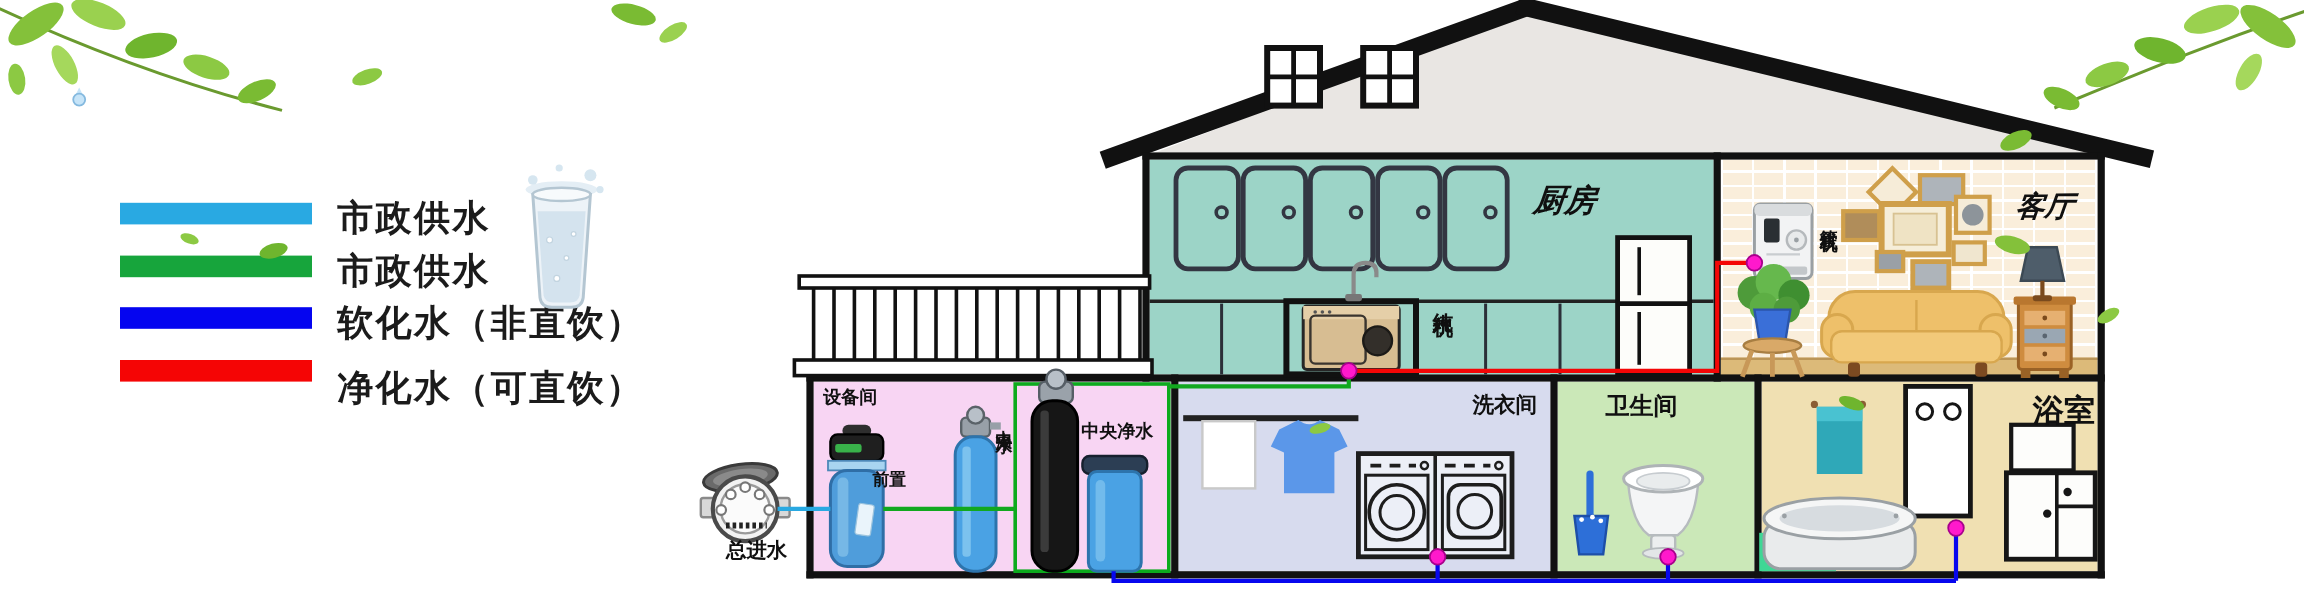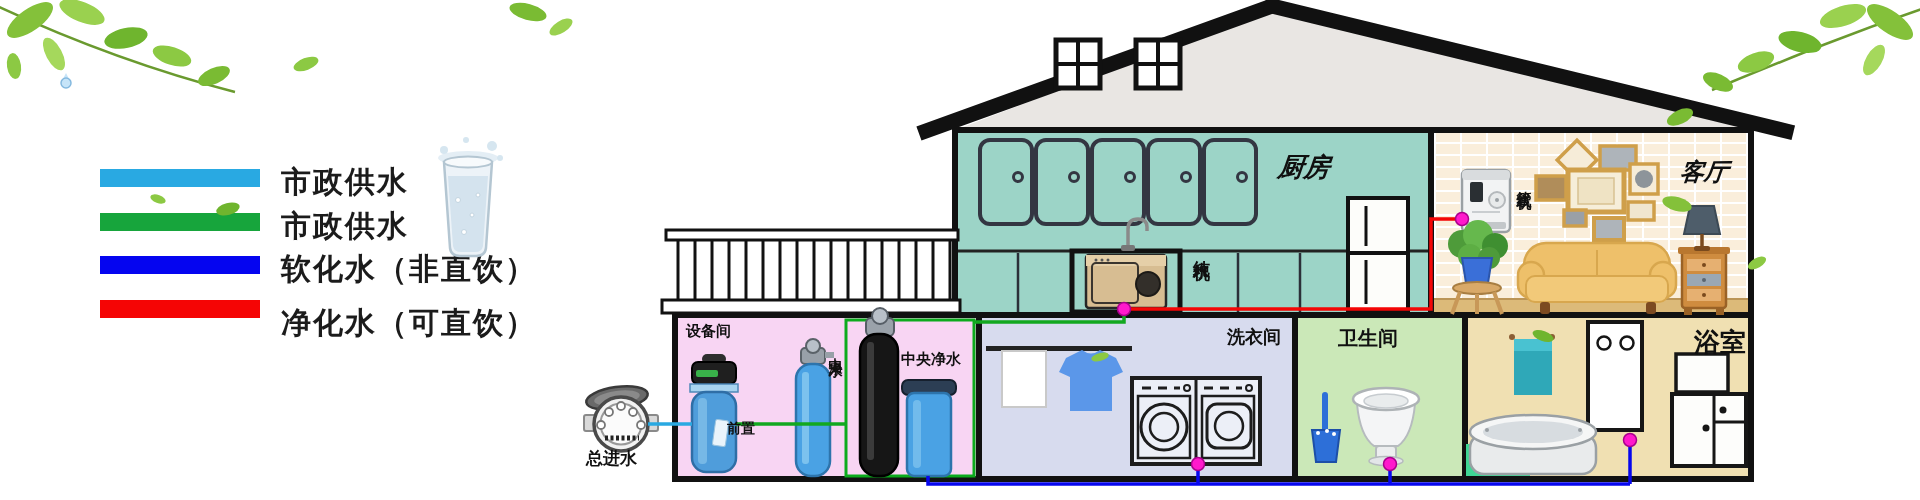--- a/index.html
+++ b/index.html
@@ -389,20 +389,20 @@
     <div class="legend-lab" style="top:303px">净化水（可直饮）</div>
   </div>
 
   <div class="lbl italic" style="left:1278px;top:150px;font-size:26px">厨房</div>
   <div class="lbl italic" style="left:1680px;top:156px;font-size:24px">客厅</div>
   <div class="lbl" style="left:686px;top:322px;font-size:15px">设备间</div>
   <div class="lbl" style="left:1227px;top:325px;font-size:18px">洗衣间</div>
   <div class="lbl" style="left:1338px;top:325px;font-size:20px">卫生间</div>
   <div class="lbl" style="left:1694px;top:325px;font-size:26px">浴室</div>
 
-  <div class="lbl" style="left:586px;top:447px;width:70px;text-align:left;font-size:17px">总进水</div>
-  <div class="lbl" style="left:727px;top:420px;font-size:14px">前置</div>
+  <div class="lbl" style="left:586px;top:447px;width:70px;text-align:right;font-size:17px">总进水</div>
+  <div class="lbl" style="left:727px;top:391px;font-size:14px">前置</div>
   <div class="lbl vtext" style="left:827px;top:347px;font-size:14px">中央净水</div>
   <div class="lbl" style="left:901px;top:350px;font-size:15px">中央净水</div>
   <div class="lbl vtext" style="left:1191px;top:246px;font-size:17px">纯水机</div>
   <div class="lbl vtext" style="left:1514px;top:179px;font-size:15px">管线机</div>
 
 </div>
 
 </body></html>

